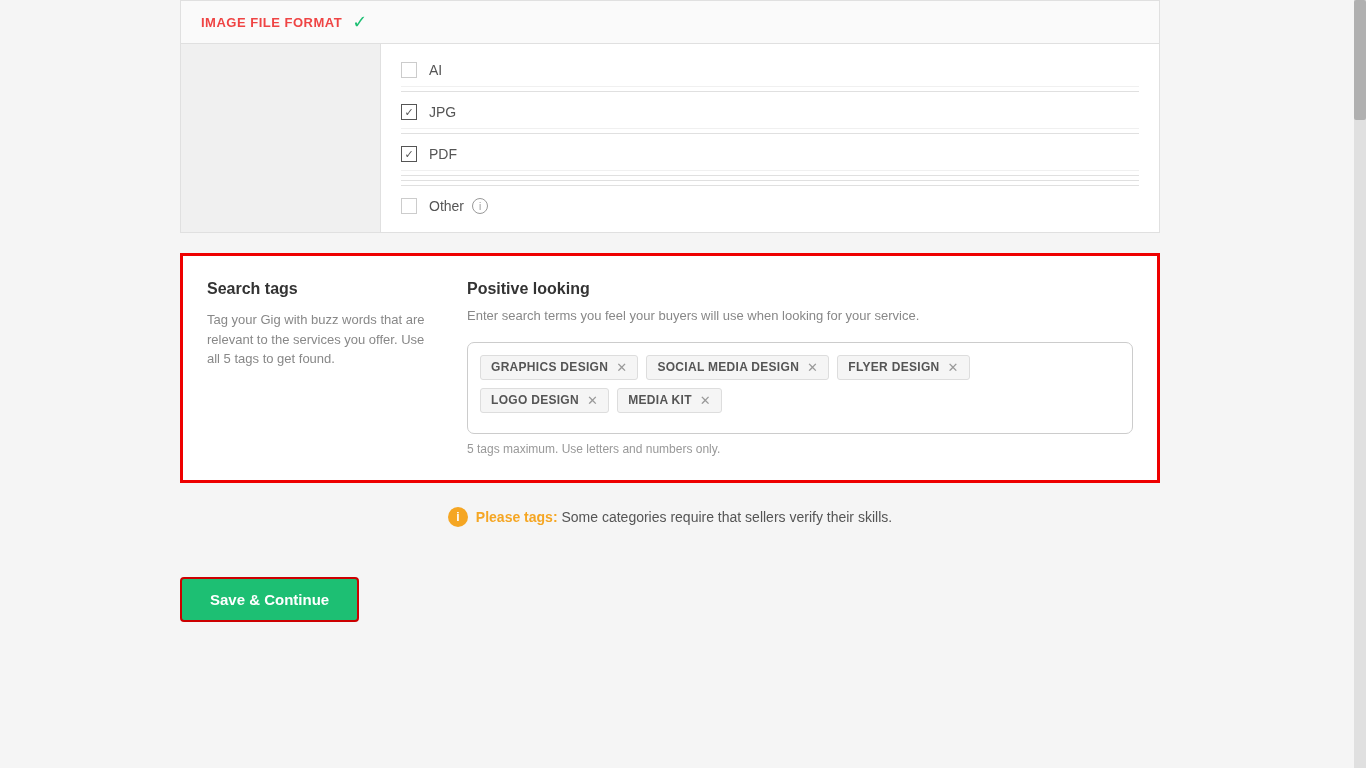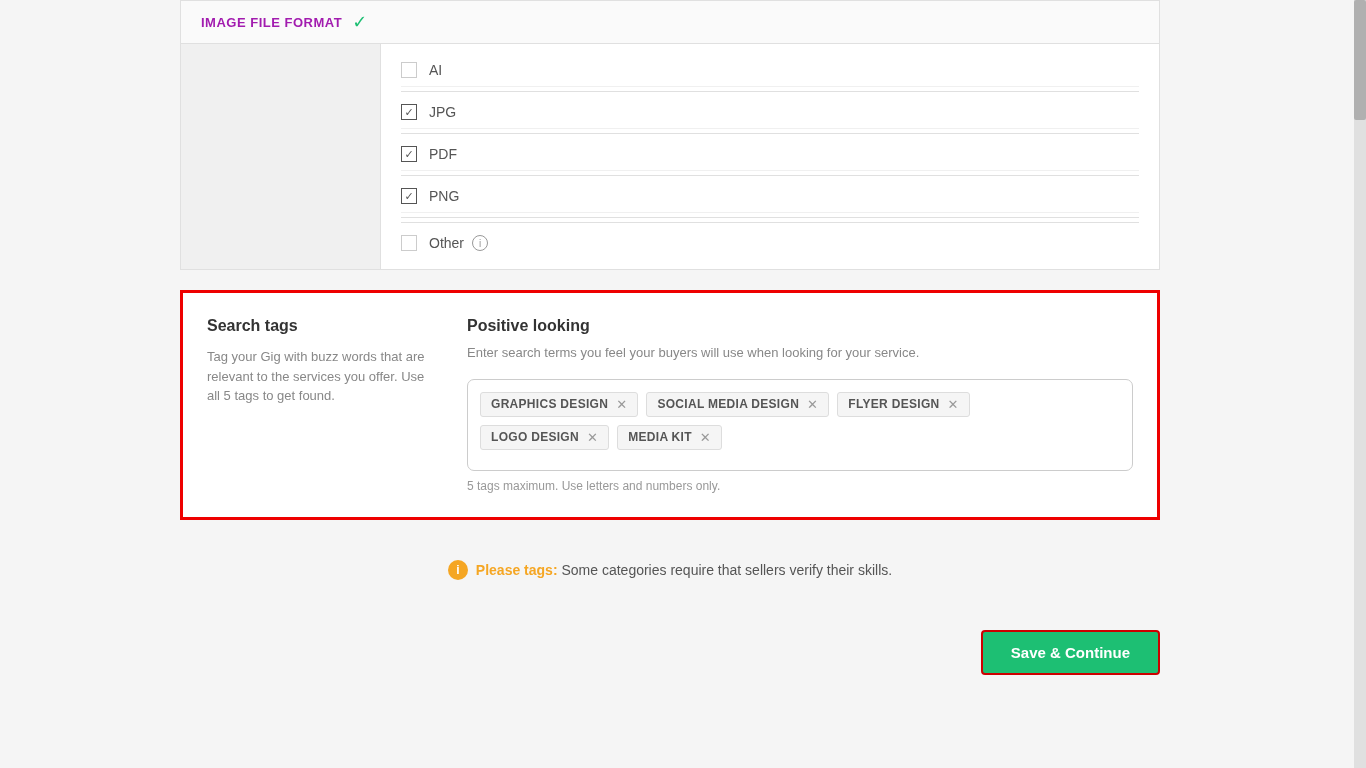--- a/index.html
+++ b/index.html
@@ -47,21 +47,21 @@
     .image-format-header {
       display: flex;
       align-items: center;
       padding: 10px 20px;
       border-bottom: 1px solid #e0e0e0;
       background: #fafafa;
     }
     .image-format-title {
       font-size: 13px;
       font-weight: bold;
-      color: #a21caf;
+      color: #ef4444;
       letter-spacing: 0.5px;
       text-transform: uppercase;
     }
     .check-icon {
       color: #1dbf73;
       font-size: 18px;
       margin-left: 10px;
     }
     .format-content {
       display: flex;
@@ -124,21 +124,21 @@
       border: none;
       border-top: 1px solid #e0e0e0;
       margin: 4px 0;
     }
 
     
     .search-tags-section {
       background: #fff;
       border: 3px solid #e00;
       padding: 24px;
-      margin-bottom: 24px;
+      margin-bottom: 8px;
       display: flex;
       gap: 40px;
     }
     .tags-left {
       width: 220px;
       flex-shrink: 0;
     }
     .tags-title {
       font-size: 16px;
       font-weight: bold;
@@ -230,21 +230,21 @@
       color: #555;
     }
     .please-note-label {
       color: #f5a623;
       font-weight: bold;
     }
 
     
     .footer-actions {
       display: flex;
-      justify-content: flex-end;
+      justify-content: flex-start;
       padding: 10px 0;
     }
     .save-continue-btn {
       background: #1dbf73;
       color: #fff;
       border: 2px solid #c00;
       border-radius: 4px;
       padding: 12px 28px;
       font-size: 15px;
       font-weight: bold;
@@ -278,24 +278,20 @@
             <span class="format-label">JPG</span>
           </div>
           <hr class="divider-line">
 
           <div class="format-option">
             <div class="format-checkbox checked"></div>
             <span class="format-label">PDF</span>
           </div>
           <hr class="divider-line">
 
-          <div class="format-option">
-            <div class="format-checkbox checked"></div>
-            <span class="format-label">PNG</span>
-          </div>
           <hr class="divider-line">
 
           <hr class="divider-line">
 
           <div class="format-option">
             <div class="format-checkbox"></div>
             <span class="format-label">Other</span>
             <span class="info-icon">i</span>
           </div>
 

